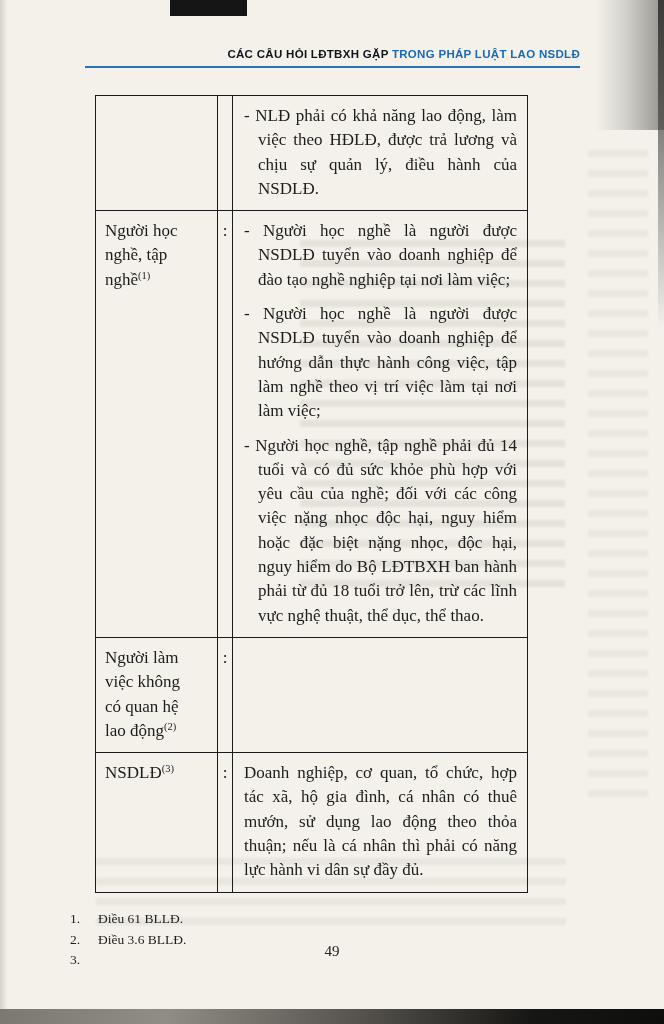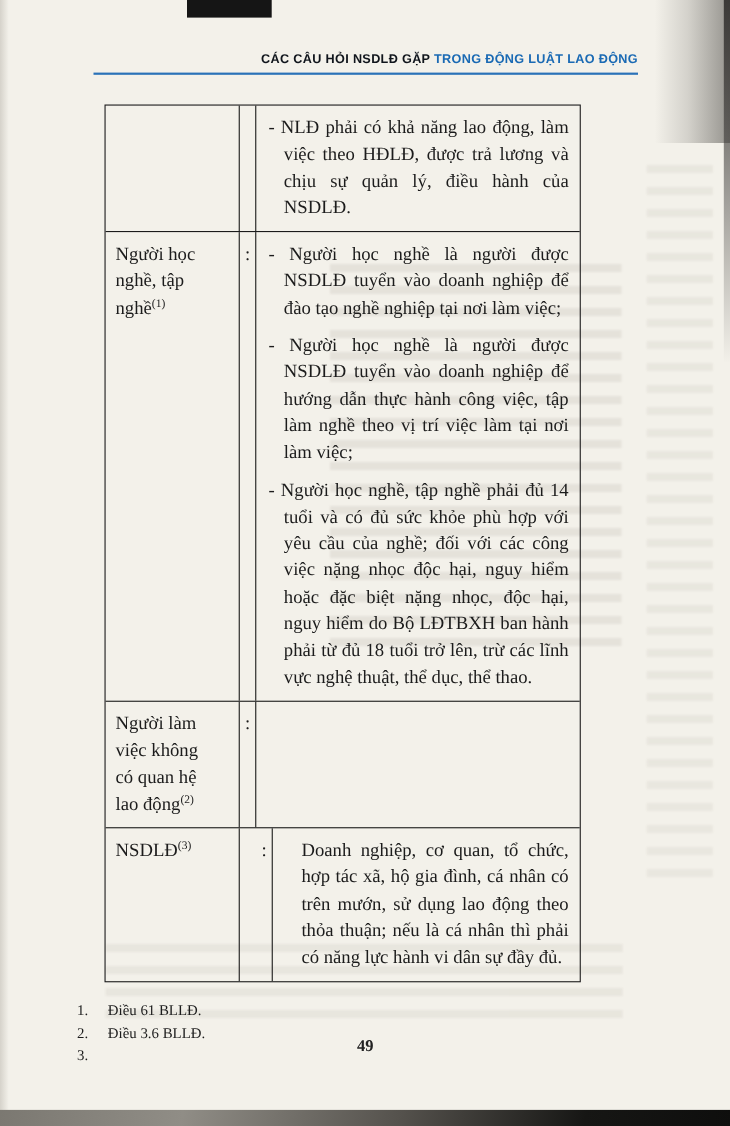--- a/index.html
+++ b/index.html
@@ -70,21 +70,21 @@
     border: 1.4px solid #1b1b1b;
     box-sizing: border-box;
     font-size: 17px;
     line-height: 1.43;
   }
   .t-row {
     display: grid;
     grid-template-columns: 122px 15px 1fr;
     border-bottom: 1.4px solid #1b1b1b;
   }
-  .t-row:last-child { border-bottom: none; gap: 15px; }
+  .t-row:last-child { border-bottom: none; }
   .cell { padding: 8px 24px 9px 9px; box-sizing: border-box; }
   .cell-term  { border-right: 1.3px solid #1b1b1b; }
   .cell-colon {
     border-right: 1.3px solid #1b1b1b;
     padding: 8px 0 0 0;
     text-align: center;
   }
   .cell-def { padding: 8px 10px 9px 11px; text-align: justify; }
   .cell-def p { margin: 0 0 10px 0; }
   .cell-def p:last-child { margin-bottom: 0; }
@@ -101,39 +101,39 @@
     line-height: 1.55;
   }
   .footnote-item { display: flex; }
   .fn-num { width: 28px; flex: 0 0 28px; }
 
   .page-number {
     position: absolute;
     left: 0; right: 0; top: 943px;
     text-align: center;
     font-size: 15px;
-    font-weight: bold;
+    font-weight: normal;
     color: #222;
   }
 </style>
 </head>
 <body>
 
 <div class="artifact-top-mark"></div>
 <div class="artifact-top-right"></div>
 <div class="artifact-right-line"></div>
 <div class="artifact-left-edge"></div>
 <div class="ghost ghost-1"></div>
 <div class="ghost ghost-2"></div>
 <div class="ghost ghost-3"></div>
 
 <div class="content">
 
   <div class="page-header">
-    <span>CÁC CÂU HỎI NSDLĐ GẶP </span><span class="accent">TRONG ĐỘNG LUẬT LAO ĐỘNG</span>
+    <span>CÁC CÂU HỎI LĐTBXH GẶP </span><span class="accent">TRONG PHÁP LUẬT LAO NSDLĐ</span>
   </div>
 
   <div class="def-table">
 
     <div class="t-row">
       <div class="cell cell-term">
         <span></span>
       </div>
       <div class="cell-colon"></div>
       <div class="cell cell-def">
@@ -159,21 +159,21 @@
       </div>
       <div class="cell-colon">:</div>
     </div>
 
     <div class="t-row">
       <div class="cell cell-term">
         <span>NSDLĐ</span><sup class="fn">(3)</sup>
       </div>
       <div class="cell-colon">:</div>
       <div class="cell cell-def">
-        <p>Doanh nghiệp, cơ quan, tổ chức, hợp tác xã, hộ gia đình, cá nhân có trên mướn, sử dụng lao động theo thỏa thuận; nếu là cá nhân thì phải có năng lực hành vi dân sự đầy đủ.</p>
+        <p>Doanh nghiệp, cơ quan, tổ chức, hợp tác xã, hộ gia đình, cá nhân có thuê mướn, sử dụng lao động theo thỏa thuận; nếu là cá nhân thì phải có năng lực hành vi dân sự đầy đủ.</p>
       </div>
     </div>
 
   </div>
 
   <div class="footnotes">
     <div class="footnote-item">
       <span class="fn-num">1.</span>
       <span>Điều 61 BLLĐ.</span>
     </div>

